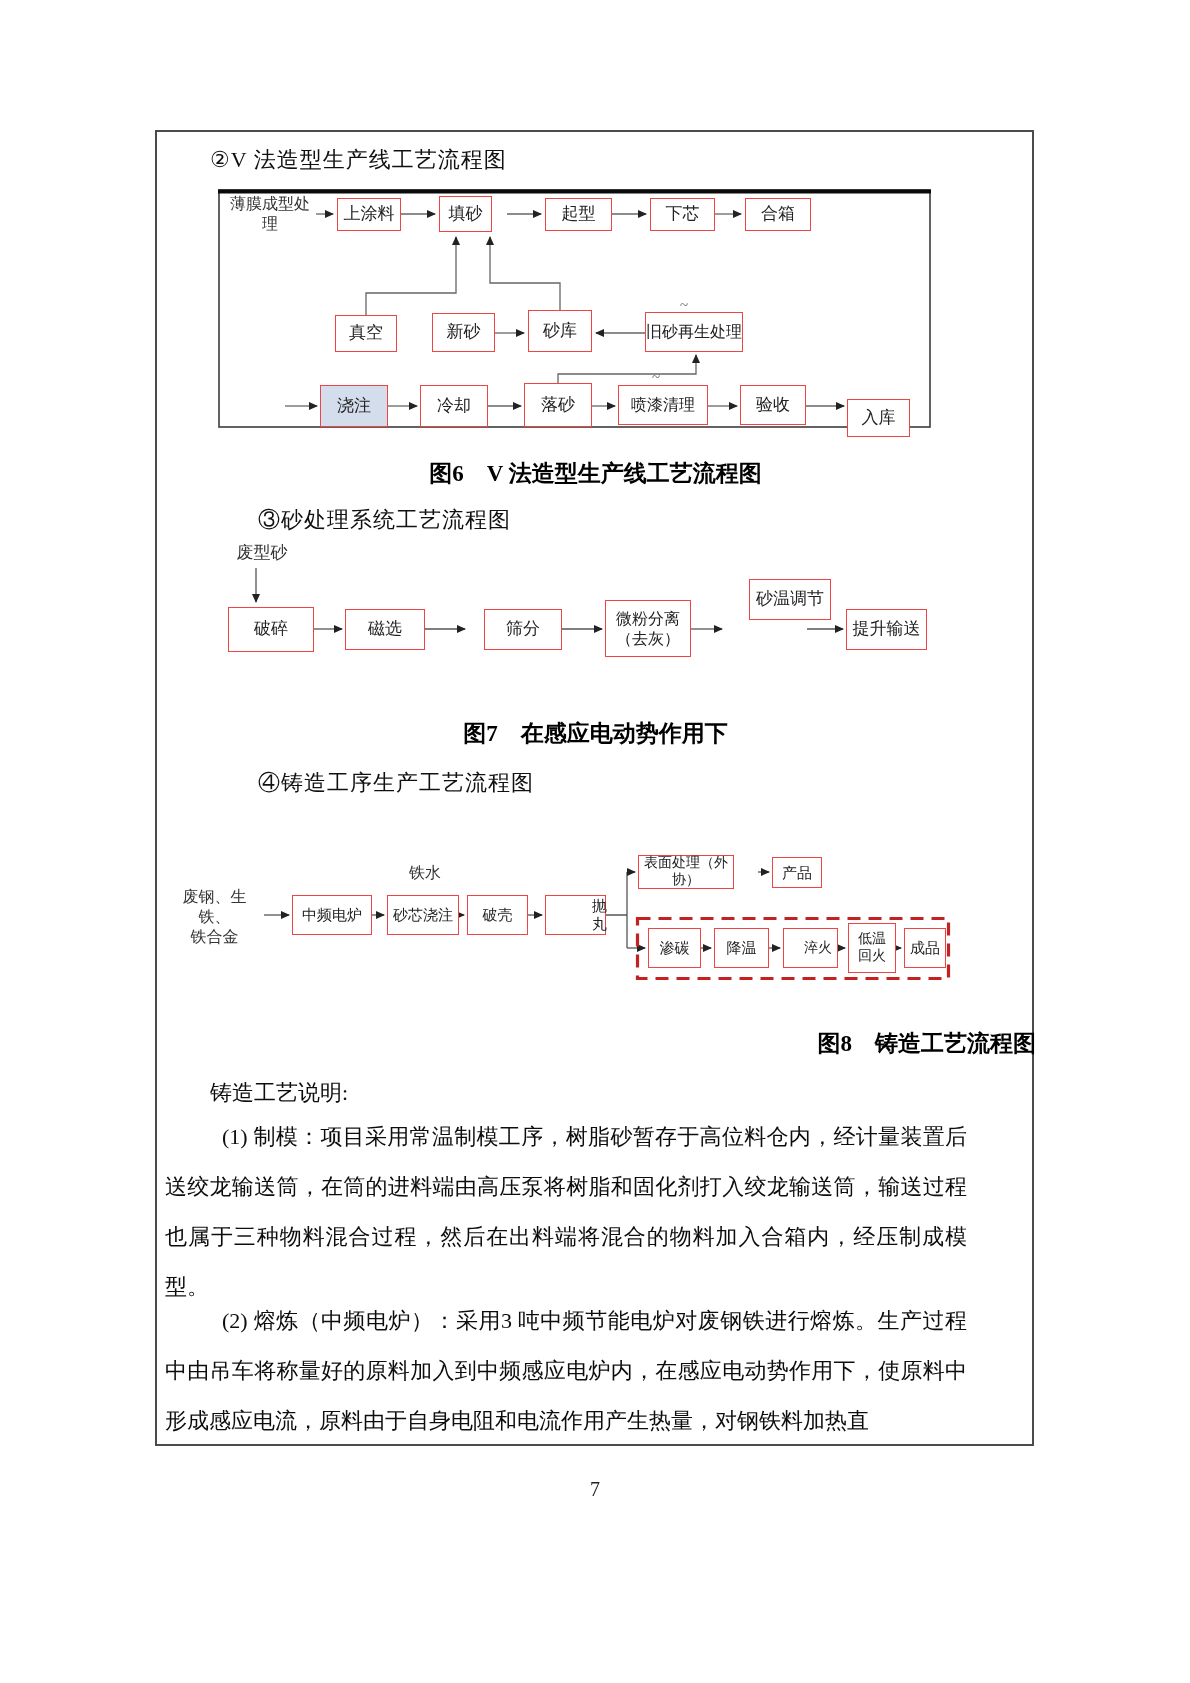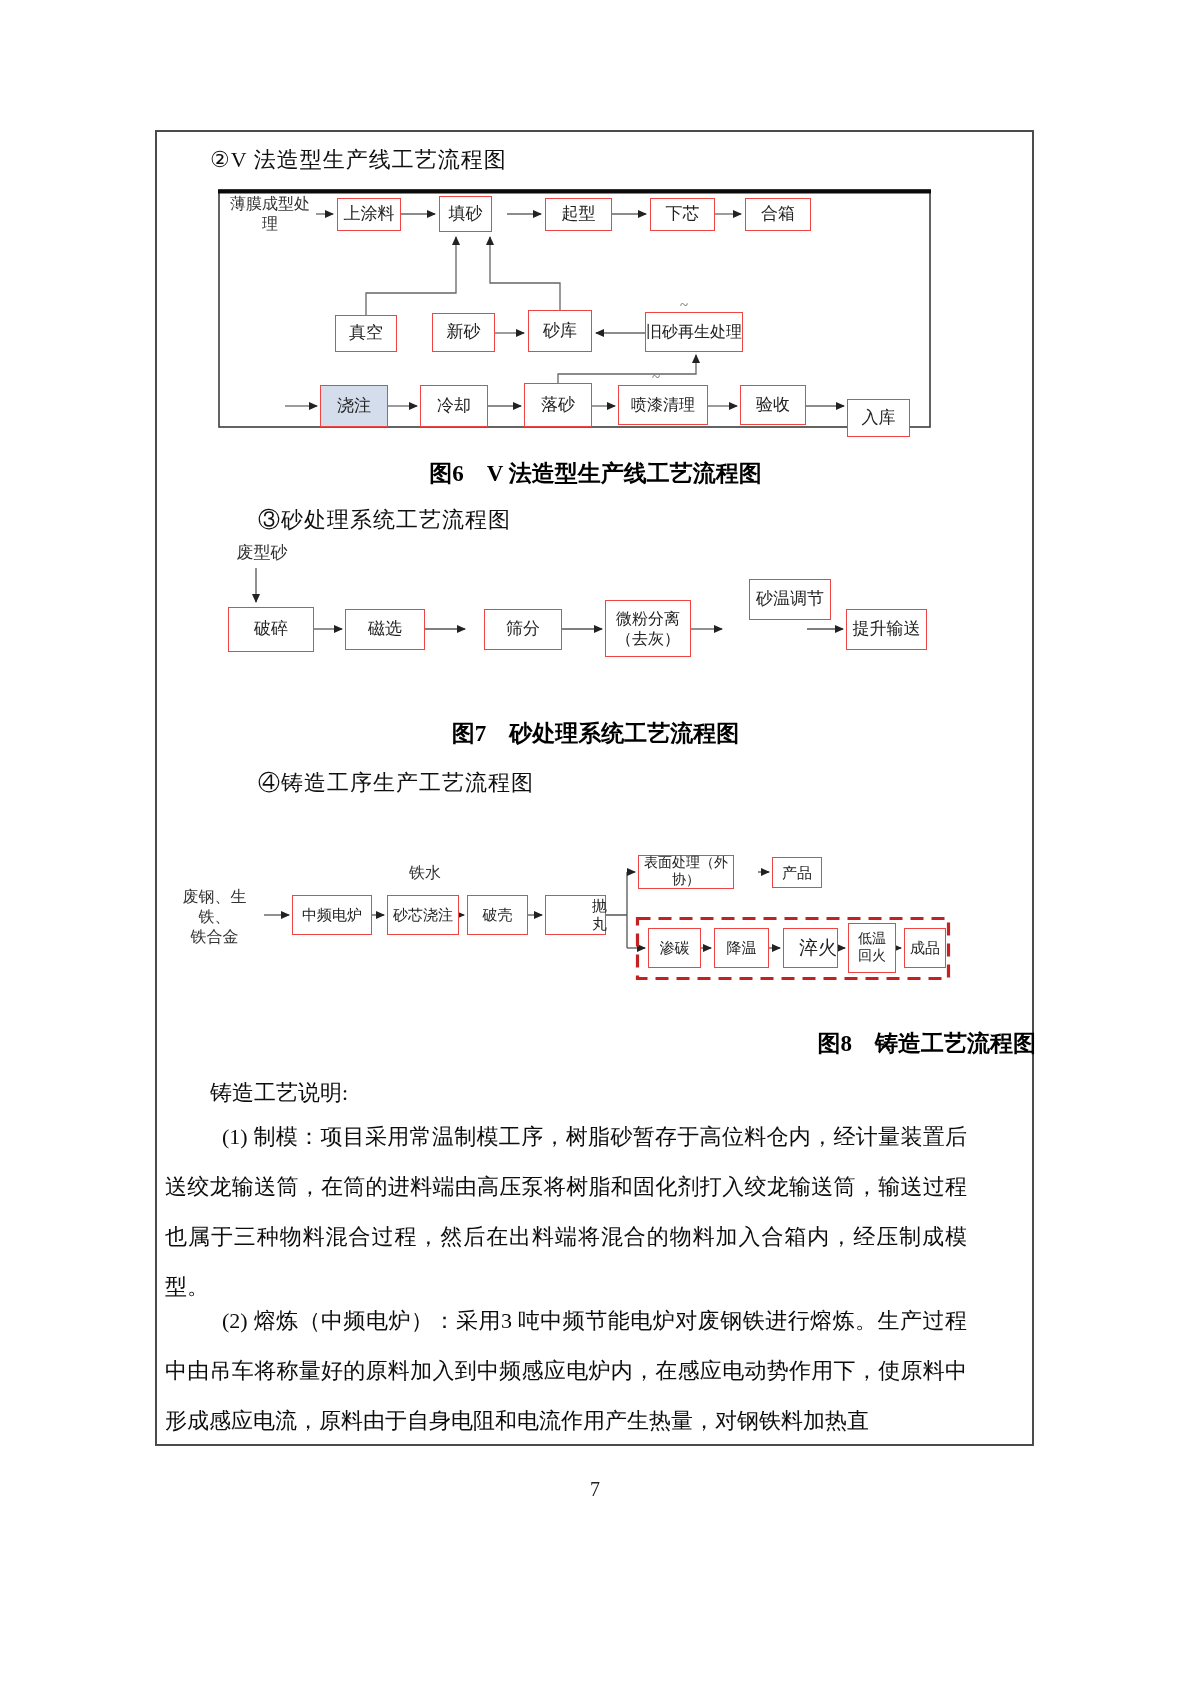--- a/index.html
+++ b/index.html
@@ -107,21 +107,21 @@
 
   <div class="lbl" style="left:226px; top:542px; width:72px; font-size:17px;">废型砂</div>
   <div class="box" style="left:228px; top:607px; width:86px; height:45px;">破碎</div>
   <div class="box" style="left:345px; top:609px; width:80px; height:41px;">磁选</div>
   <div class="box" style="left:468px; top:609px; width:78px; height:41px;margin-left:16px;">筛分</div>
   <div class="box" style="left:605px; top:600px; width:86px; height:57px; font-size:16px;">微粉分离
 （去灰）</div>
   <div class="box" style="left:725px; top:579px; width:82px; height:41px;margin-left:24px;">砂温调节</div>
   <div class="box" style="left:846px; top:609px; width:81px; height:41px;">提升输送</div>
 
-  <div class="cap" style="top:718px;">图7　砂处理系统工艺流程图</div>
+  <div class="cap" style="top:718px;">图7　在感应电动势作用下</div>
 
   <div class="sec" style="left:258px; top:768px;text-align:center;">④铸造工序生产工艺流程图</div>
 
   <svg class="conn" style="left:165px; top:845px;" width="800" height="175" viewBox="0 0 800 175">
     <defs>
       <marker id="m8" markerWidth="9" markerHeight="8" refX="8" refY="4" orient="auto" markerUnits="userSpaceOnUse">
         <path d="M0,0 L9,4 L0,8 z" fill="#222"></path>
       </marker>
     </defs>
     <g stroke="#555" stroke-width="1.3" fill="none">
@@ -145,21 +145,21 @@
 铁合金</div>
   <div class="box" style="left:292px; top:895px; width:80px; height:40px; font-size:15px;">中频电炉</div>
   <div class="lbl" style="left:403px; top:863px; width:44px; font-size:16px;">铁水</div>
   <div class="box" style="left:387px; top:895px; width:72px; height:40px; font-size:15px;">砂芯浇注</div>
   <div class="box" style="left:467px; top:895px; width:61px; height:40px; font-size:15px;">破壳</div>
   <div class="box" style="left:545px; top:895px; width:61px; height:40px; font-size:15px;padding-left:48px;">抛丸</div>
   <div class="box" style="left:638px; top:855px; width:96px; height:34px; font-size:14px;">表面处理（外协）</div>
   <div class="box" style="left:772px; top:857px; width:50px; height:31px; font-size:15px;">产品</div>
   <div class="box" style="left:648px; top:928px; width:53px; height:40px; font-size:15px;">渗碳</div>
   <div class="box" style="left:714px; top:928px; width:55px; height:40px; font-size:15px;">降温</div>
-  <div class="box" style="left:783px; top:928px; width:55px; height:40px; font-size:19px;padding-left:15px;">淬火</div>
+  <div class="box" style="left:783px; top:928px; width:55px; height:40px; font-size:14px;padding-left:15px;">淬火</div>
   <div class="box" style="left:848px; top:923px; width:48px; height:50px; font-size:14px;">低温
 回火</div>
   <div class="box" style="left:904px; top:928px; width:42px; height:40px; font-size:15px;">成品</div>
 
   <div class="cap" style="top:1028px;text-align:right;">图8　铸造工艺流程图</div>
 
   <div class="intro" style="left:210px; top:1078px;">铸造工艺说明:</div>
 
   <div class="para" style="top:1112px;">(1) 制模：项目采用常温制模工序，树脂砂暂存于高位料仓内，经计量装置后送绞龙输送筒，在筒的进料端由高压泵将树脂和固化剂打入绞龙输送筒，输送过程也属于三种物料混合过程，然后在出料端将混合的物料加入合箱内，经压制成模型。</div>
   <div class="para" style="top:1296px;">(2) 熔炼（中频电炉）：采用3 吨中频节能电炉对废钢铁进行熔炼。生产过程中由吊车将称量好的原料加入到中频感应电炉内，在感应电动势作用下，使原料中形成感应电流，原料由于自身电阻和电流作用产生热量，对钢铁料加热直</div>

